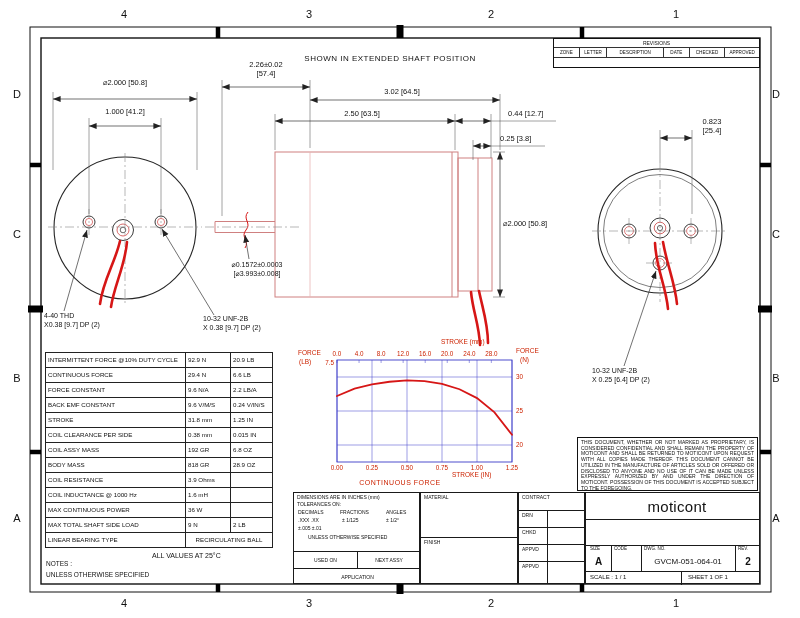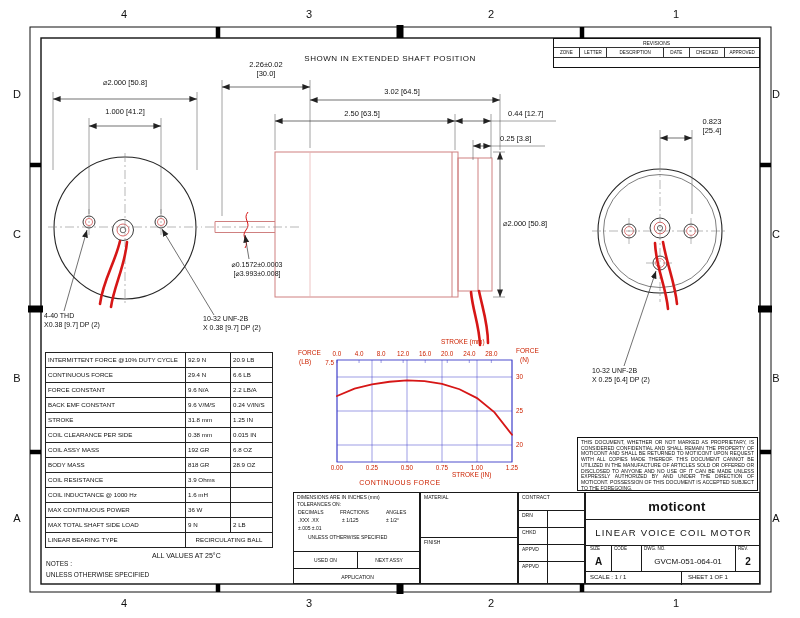--- a/index.html
+++ b/index.html
@@ -24,21 +24,21 @@
        box-sizing:border-box;}
   #rev .r1{height:8px;border-bottom:1px solid #333;display:flex;align-items:center;
            justify-content:center;font-size:5px;}
   #rev .r2{height:9px;border-bottom:1px solid #333;display:flex;}
   .rc{box-sizing:border-box;border-right:1px solid #333;height:100%;display:flex;
       align-items:center;justify-content:center;font-size:4.6px;}
   .rc:last-child{border-right:none;}
   #prop{position:absolute;left:577px;top:437px;width:181px;height:54px;border:1px solid #111;
         box-sizing:border-box;font-size:5px;line-height:5.7px;padding:2px 3px;
         text-align:justify;overflow:hidden;}
-  #logo{font-size:13px;font-weight:bold;letter-spacing:.3px;margin-left:7px;}
+  #logo{font-size:15px;font-weight:normal;letter-spacing:.3px;margin-left:7px;}
   .ttl{font-size:9.5px;letter-spacing:1.2px;}
   .big{font-size:10px;font-weight:bold;}
   .ctk{fill:#cc2200;font-size:6.3px;font-family:"Liberation Sans",sans-serif;}
 </style>
 </head>
 <body>
 
 <div class="sheet" id="sheet">
 
   <svg id="lw" width="800" height="618">
@@ -213,21 +213,21 @@
   <span class="t f8 ctr" style="left:390px;top:55px;letter-spacing:.5px">SHOWN IN EXTENDED SHAFT POSITION</span>
 
   <span class="t f75 ctr" style="left:125px;top:79px">⌀2.000 [50.8]</span>
   <span class="t f75 ctr" style="left:125px;top:108px">1.000 [41.2]</span>
   <span class="t f7" style="left:44px;top:312px">4-40 THD</span>
   <span class="t f7" style="left:44px;top:321px">X0.38 [9.7] DP (2)</span>
   <span class="t f7" style="left:203px;top:315px">10-32 UNF-2B</span>
   <span class="t f7" style="left:203px;top:324px">X 0.38 [9.7] DP (2)</span>
 
   <span class="t f75 ctr" style="left:266px;top:61px">2.26±0.02</span>
-  <span class="t f75 ctr" style="left:266px;top:70px">[30.0]</span>
+  <span class="t f75 ctr" style="left:266px;top:70px">[57.4]</span>
   <span class="t f75 ctr" style="left:402px;top:88px">3.02 [64.5]</span>
   <span class="t f75 ctr" style="left:362px;top:110px">2.50 [63.5]</span>
   <span class="t f75" style="left:508px;top:110px">0.44 [12.7]</span>
   <span class="t f75" style="left:500px;top:135px">0.25 [3.8]</span>
   <span class="t f75" style="left:503px;top:220px">⌀2.000 [50.8]</span>
   <span class="t f7 ctr" style="left:257px;top:261px">⌀0.1572±0.0003</span>
   <span class="t f7 ctr" style="left:257px;top:270px">[⌀3.993±0.008]</span>
 
   <span class="t f75 ctr" style="left:712px;top:118px">0.823</span>
   <span class="t f75 ctr" style="left:712px;top:127px">[25.4]</span>
@@ -370,21 +370,20 @@
     <span class="t f5" style="left:3px;top:37px">CHKD</span>
     <span class="t f5" style="left:3px;top:54px">APPVD</span>
     <span class="t f5" style="left:3px;top:71px">APPVD</span>
   </div>
 
   <div class="box" style="left:585px;top:492px;width:175px;height:92px">
     <div class="cell" style="left:0;top:1px;width:175px;height:24px">
       <span id="logo">moticont</span>
     </div>
     <div class="hl" style="top:26px"></div>
-    <div class="cell ttl" style="left:0;top:27px;width:175px;height:24px">LINEAR VOICE COIL MOTOR</div>
     <div class="hl" style="top:52px"></div>
     <div class="vl" style="left:25px;top:52px;height:26px"></div>
     <div class="vl" style="left:55px;top:52px;height:26px"></div>
     <div class="vl" style="left:149px;top:52px;height:26px"></div>
     <span class="t f45" style="left:4px;top:54px">SIZE</span>
     <span class="t f45" style="left:28px;top:54px">CODE</span>
     <span class="t f45" style="left:58px;top:54px">DWG. NO.</span>
     <span class="t f45" style="left:152px;top:54px">REV.</span>
     <div class="cell big" style="left:0;top:60px;width:25px;height:16px">A</div>
     <div class="cell f8" style="left:55px;top:60px;width:94px;height:16px">GVCM-051-064-01</div>

